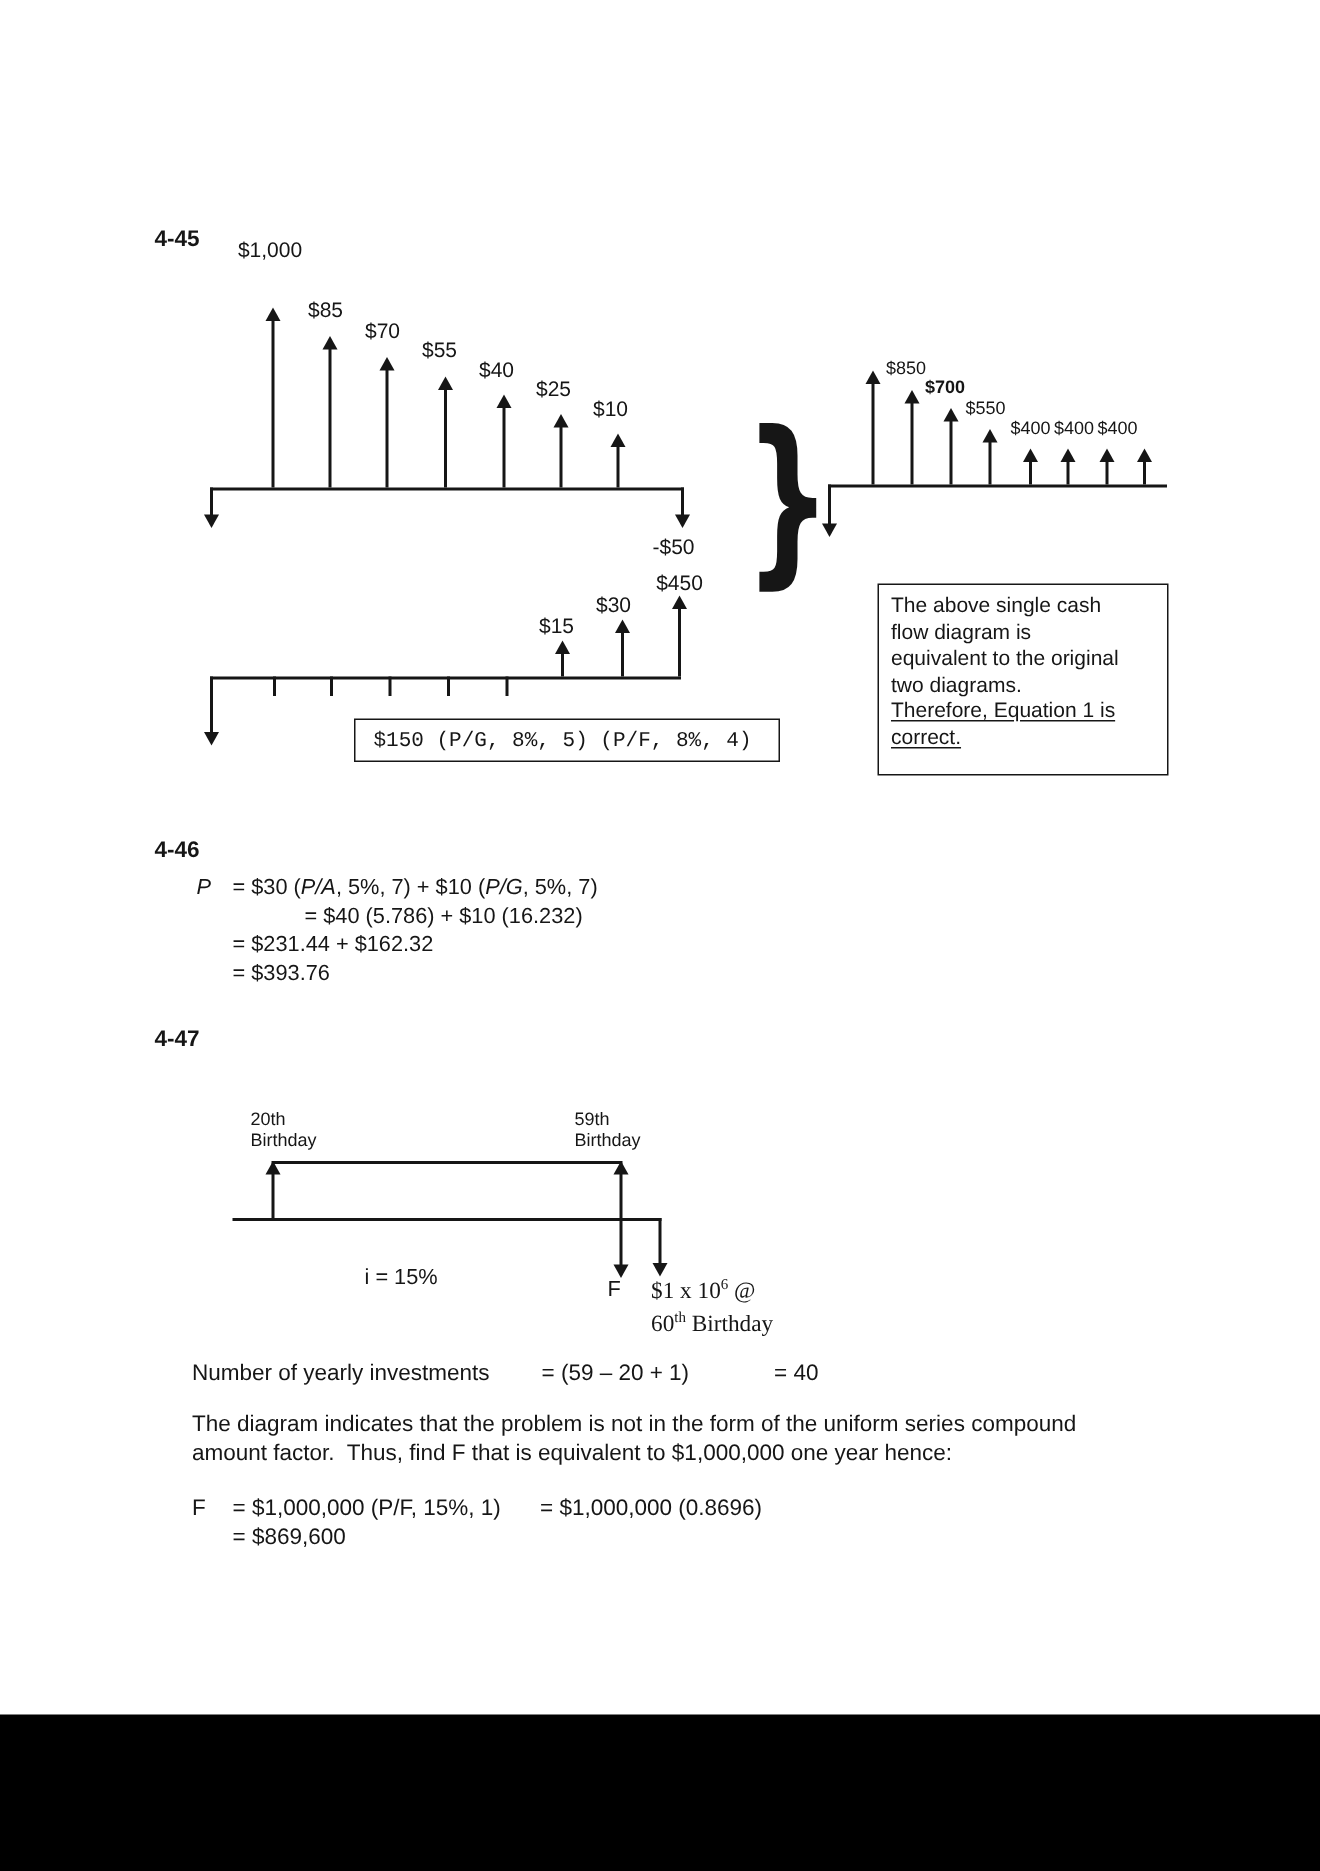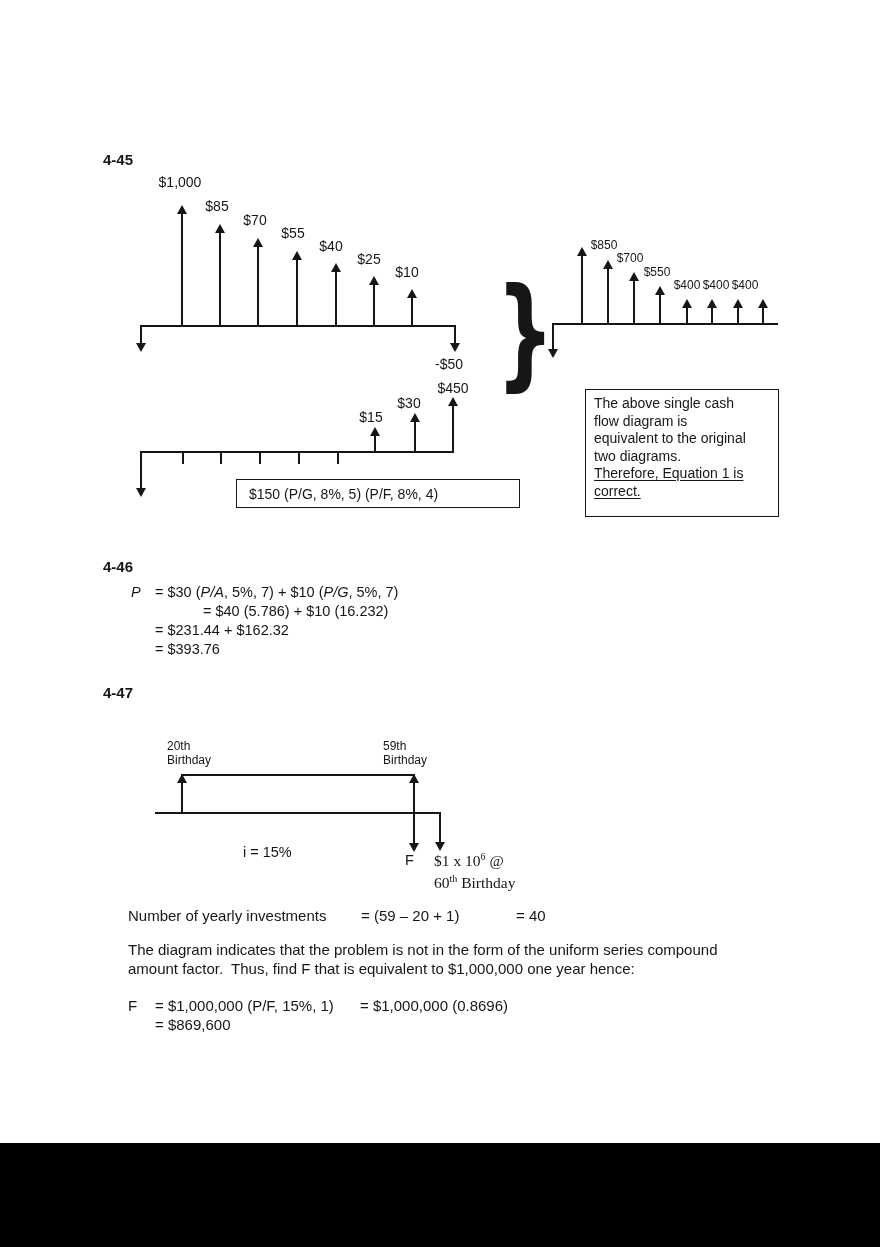--- a/index.html
+++ b/index.html
@@ -42,21 +42,21 @@
 </head>
 <body>
 
 <div id="page">
 
   <div class="abs heading" style="left:103px;top:103px;margin-top:48px;">4-45</div>
 
 
   <div class="brace" style="left:496px;top:272px;">}</div>
 
-  <div class="eqbox" style="left:236px;top:479px;width:282px;height:27px;font-size:14px;">
+  <div class="eqbox" style="left:236px;top:479px;width:282px;height:27px;font-size:14px;font-family:Liberation Mono, monospace;">
     <span style="padding-left:12px;">$150 (P/G, 8%, 5) (P/F, 8%, 4)</span>
   </div>
 
   <div class="notebox" style="left:585px;top:389px;width:176px;height:116px;">
     <div>The above single cash</div>
     <div>flow diagram is</div>
     <div>equivalent to the original</div>
     <div>two diagrams.</div>
     <div class="u">Therefore, Equation 1 is</div>
     <div class="u">correct.</div>
@@ -104,21 +104,21 @@
         <div class="dline" style="left: 335px; top: 270px; width: 2px; height: 55px;"></div>
         <div class="ah ah-up" style="left: 331px; top: 263px;"></div>
         <div class="dline" style="left: 373px; top: 283px; width: 2px; height: 42px;"></div>
         <div class="ah ah-up" style="left: 369px; top: 276px;"></div>
         <div class="dline" style="left: 411px; top: 296px; width: 2px; height: 29px;"></div>
         <div class="ah ah-up" style="left: 407px; top: 289px;"></div>
         <div class="dline" style="left: 140px; top: 325px; width: 2px; height: 20px;"></div>
         <div class="ah ah-down" style="left: 136px; top: 343px;"></div>
         <div class="dline" style="left: 454px; top: 325px; width: 2px; height: 20px;"></div>
         <div class="ah ah-down" style="left: 450px; top: 343px;"></div>
-        <span class="dlabel" style="left: 180px; top: 174px; font-size: 14px; transform: translateX(-50%);">$1,000</span>
+        <span class="dlabel" style="left: 180px; top: 158px; font-size: 14px; transform: translateX(-50%);">$1,000</span>
         <span class="dlabel" style="left: 217px; top: 198px; font-size: 14px; transform: translateX(-50%);">$85</span>
         <span class="dlabel" style="left: 255px; top: 212px; font-size: 14px; transform: translateX(-50%);">$70</span>
         <span class="dlabel" style="left: 293px; top: 225px; font-size: 14px; transform: translateX(-50%);">$55</span>
         <span class="dlabel" style="left: 331px; top: 238px; font-size: 14px; transform: translateX(-50%);">$40</span>
         <span class="dlabel" style="left: 369px; top: 251px; font-size: 14px; transform: translateX(-50%);">$25</span>
         <span class="dlabel" style="left: 407px; top: 264px; font-size: 14px; transform: translateX(-50%);">$10</span>
         <span class="dlabel" style="left: 449px; top: 356px; font-size: 14px; transform: translateX(-50%);">-$50</span>
       </div>
       <div class="fig">
         <div class="dline" style="left: 552px; top: 323px; width: 226px; height: 2px;"></div>
@@ -134,21 +134,21 @@
         <div class="ah ah-up" style="left: 655px; top: 286px;"></div>
         <div class="dline" style="left: 686px; top: 306px; width: 2px; height: 17px;"></div>
         <div class="ah ah-up" style="left: 682px; top: 299px;"></div>
         <div class="dline" style="left: 711px; top: 306px; width: 2px; height: 17px;"></div>
         <div class="ah ah-up" style="left: 707px; top: 299px;"></div>
         <div class="dline" style="left: 737px; top: 306px; width: 2px; height: 17px;"></div>
         <div class="ah ah-up" style="left: 733px; top: 299px;"></div>
         <div class="dline" style="left: 762px; top: 306px; width: 2px; height: 17px;"></div>
         <div class="ah ah-up" style="left: 758px; top: 299px;"></div>
         <span class="dlabel" style="left: 604px; top: 238px; font-size: 12px; transform: translateX(-50%);">$850</span>
-        <span class="dlabel" style="left: 630px; top: 251px; font-size: 12px; transform: translateX(-50%);">$700</span>
+        <span class="dlabel" style="left: 630px; top: 251px; font-size: 12px; transform: translateX(-50%); font-weight: bold;">$700</span>
         <span class="dlabel" style="left: 657px; top: 265px; font-size: 12px; transform: translateX(-50%);">$550</span>
         <span class="dlabel" style="left: 687px; top: 278px; font-size: 12px; transform: translateX(-50%);">$400</span>
         <span class="dlabel" style="left: 716px; top: 278px; font-size: 12px; transform: translateX(-50%);">$400</span>
         <span class="dlabel" style="left: 745px; top: 278px; font-size: 12px; transform: translateX(-50%);">$400</span>
       </div>
       <div class="fig">
         <div class="dline" style="left: 140px; top: 451px; width: 314px; height: 2px;"></div>
         <div class="dline" style="left: 182px; top: 451px; width: 2px; height: 13px;"></div>
         <div class="dline" style="left: 220px; top: 451px; width: 2px; height: 13px;"></div>
         <div class="dline" style="left: 259px; top: 451px; width: 2px; height: 13px;"></div>

